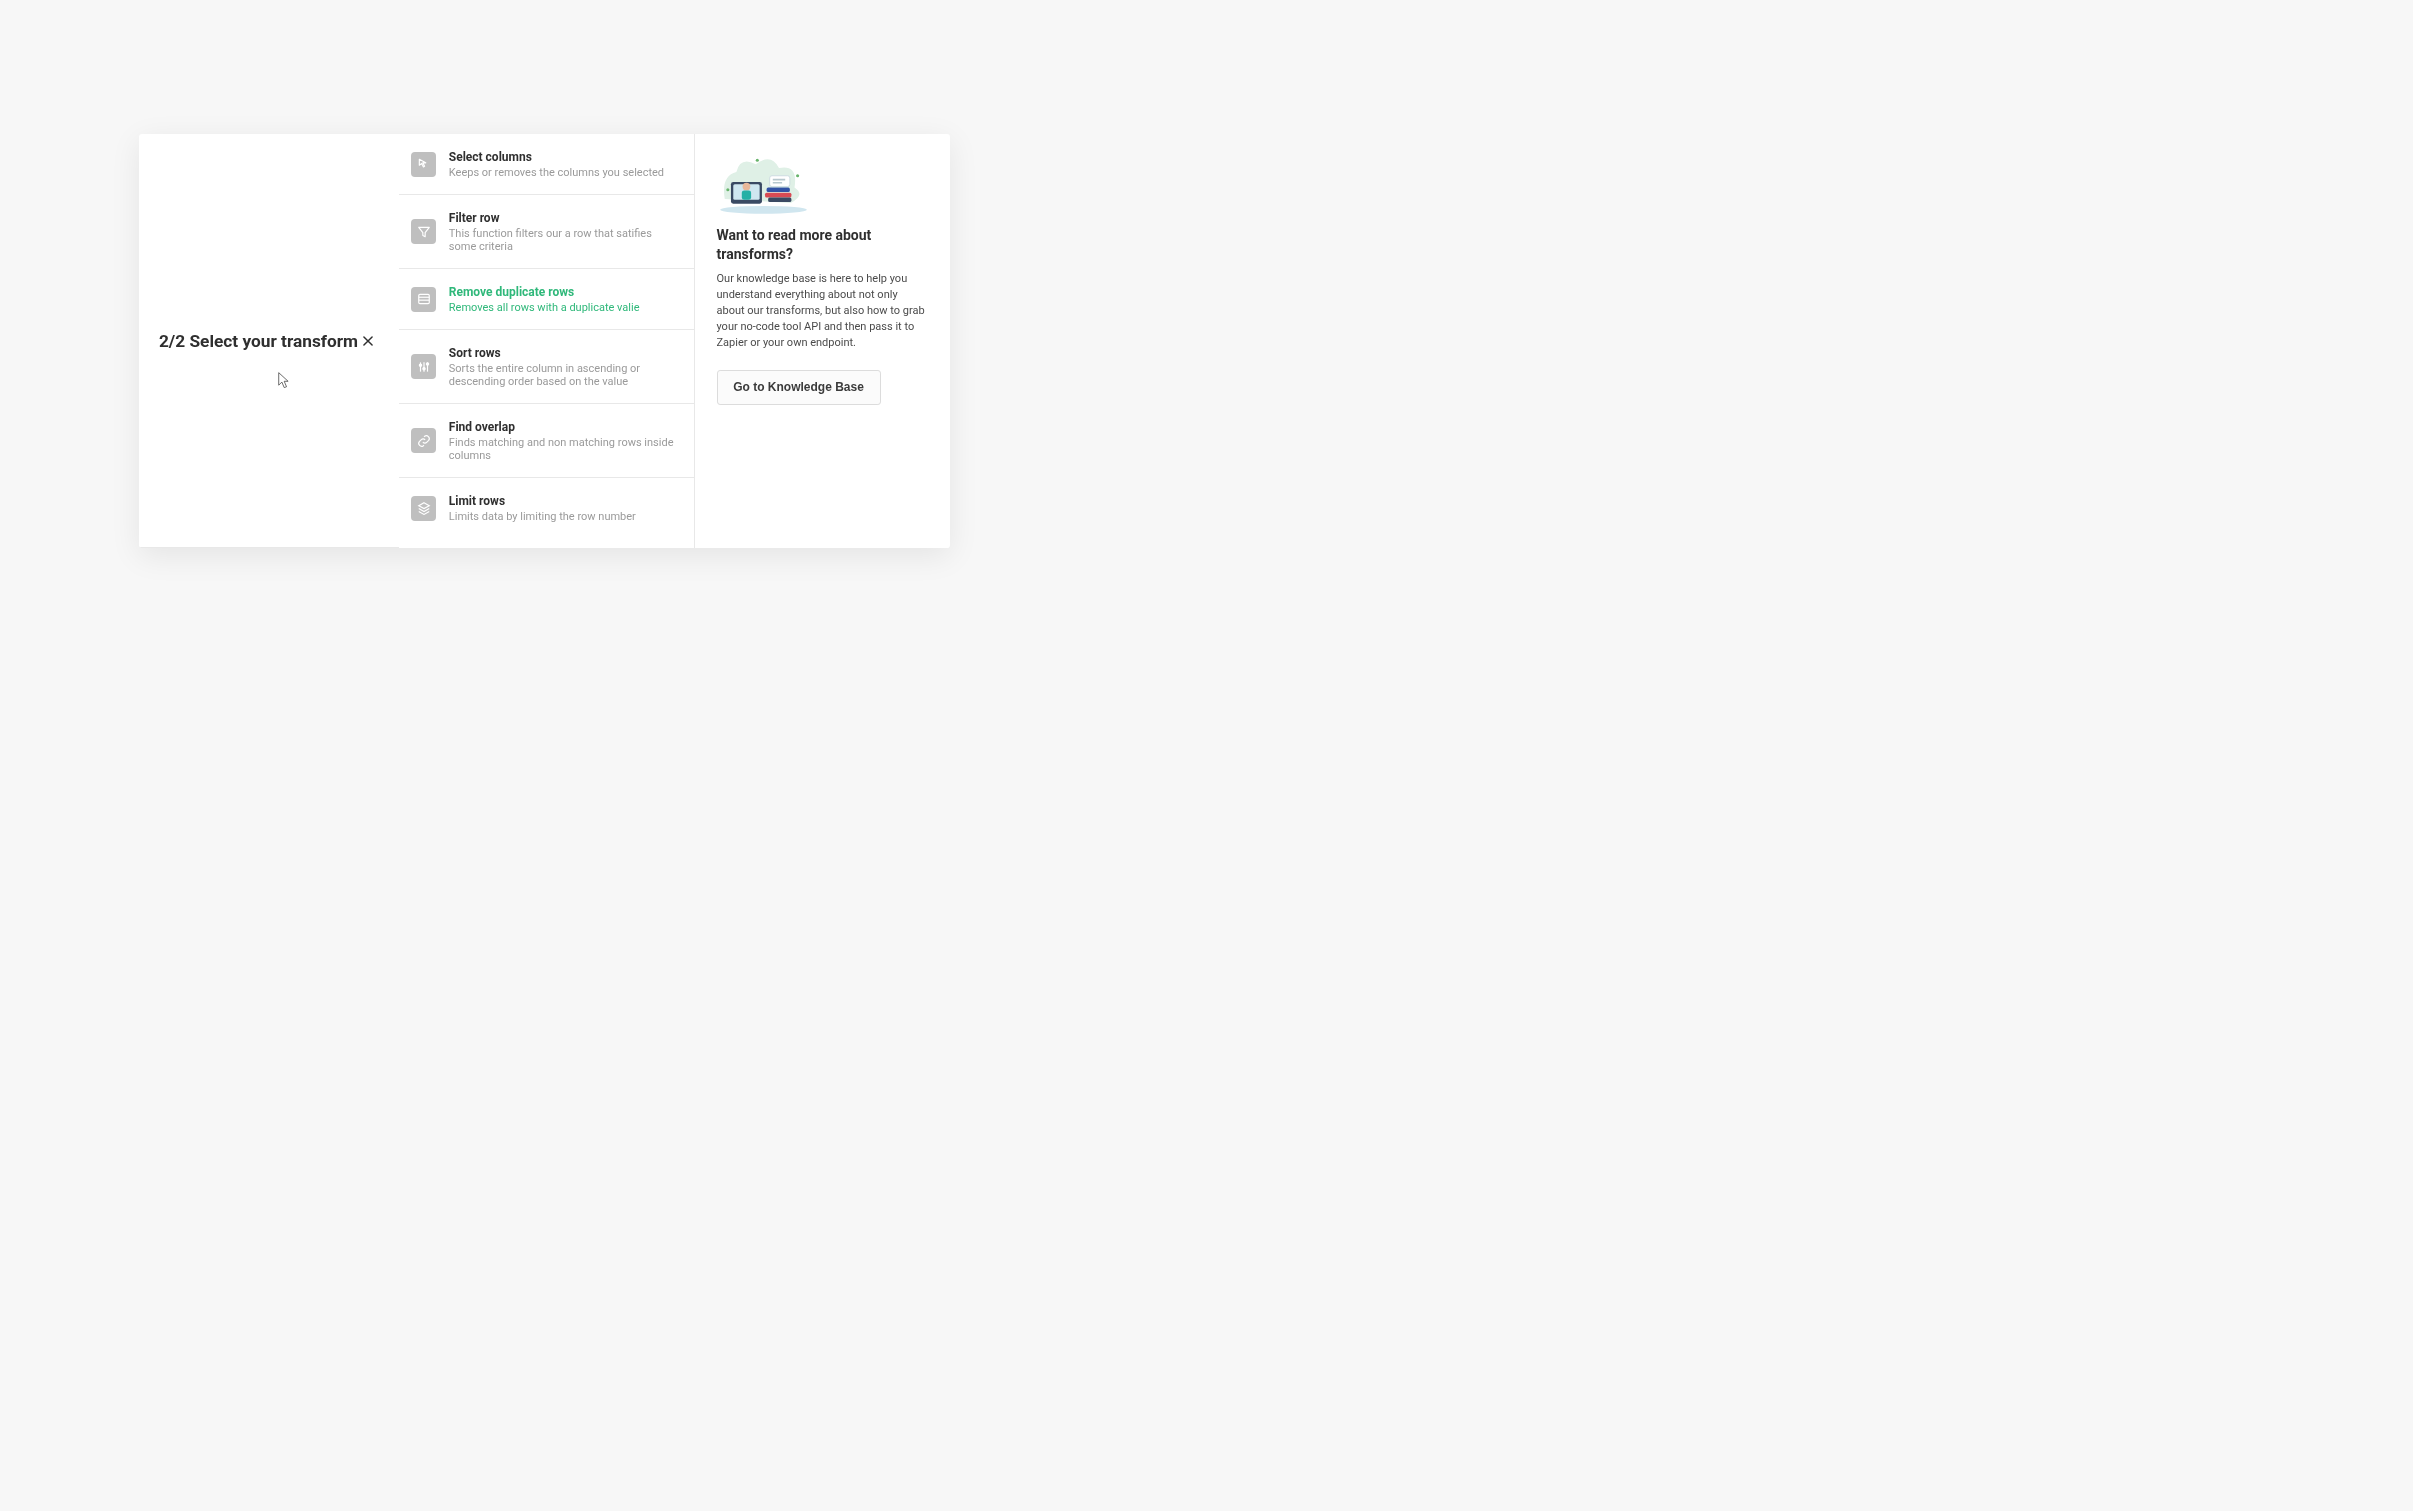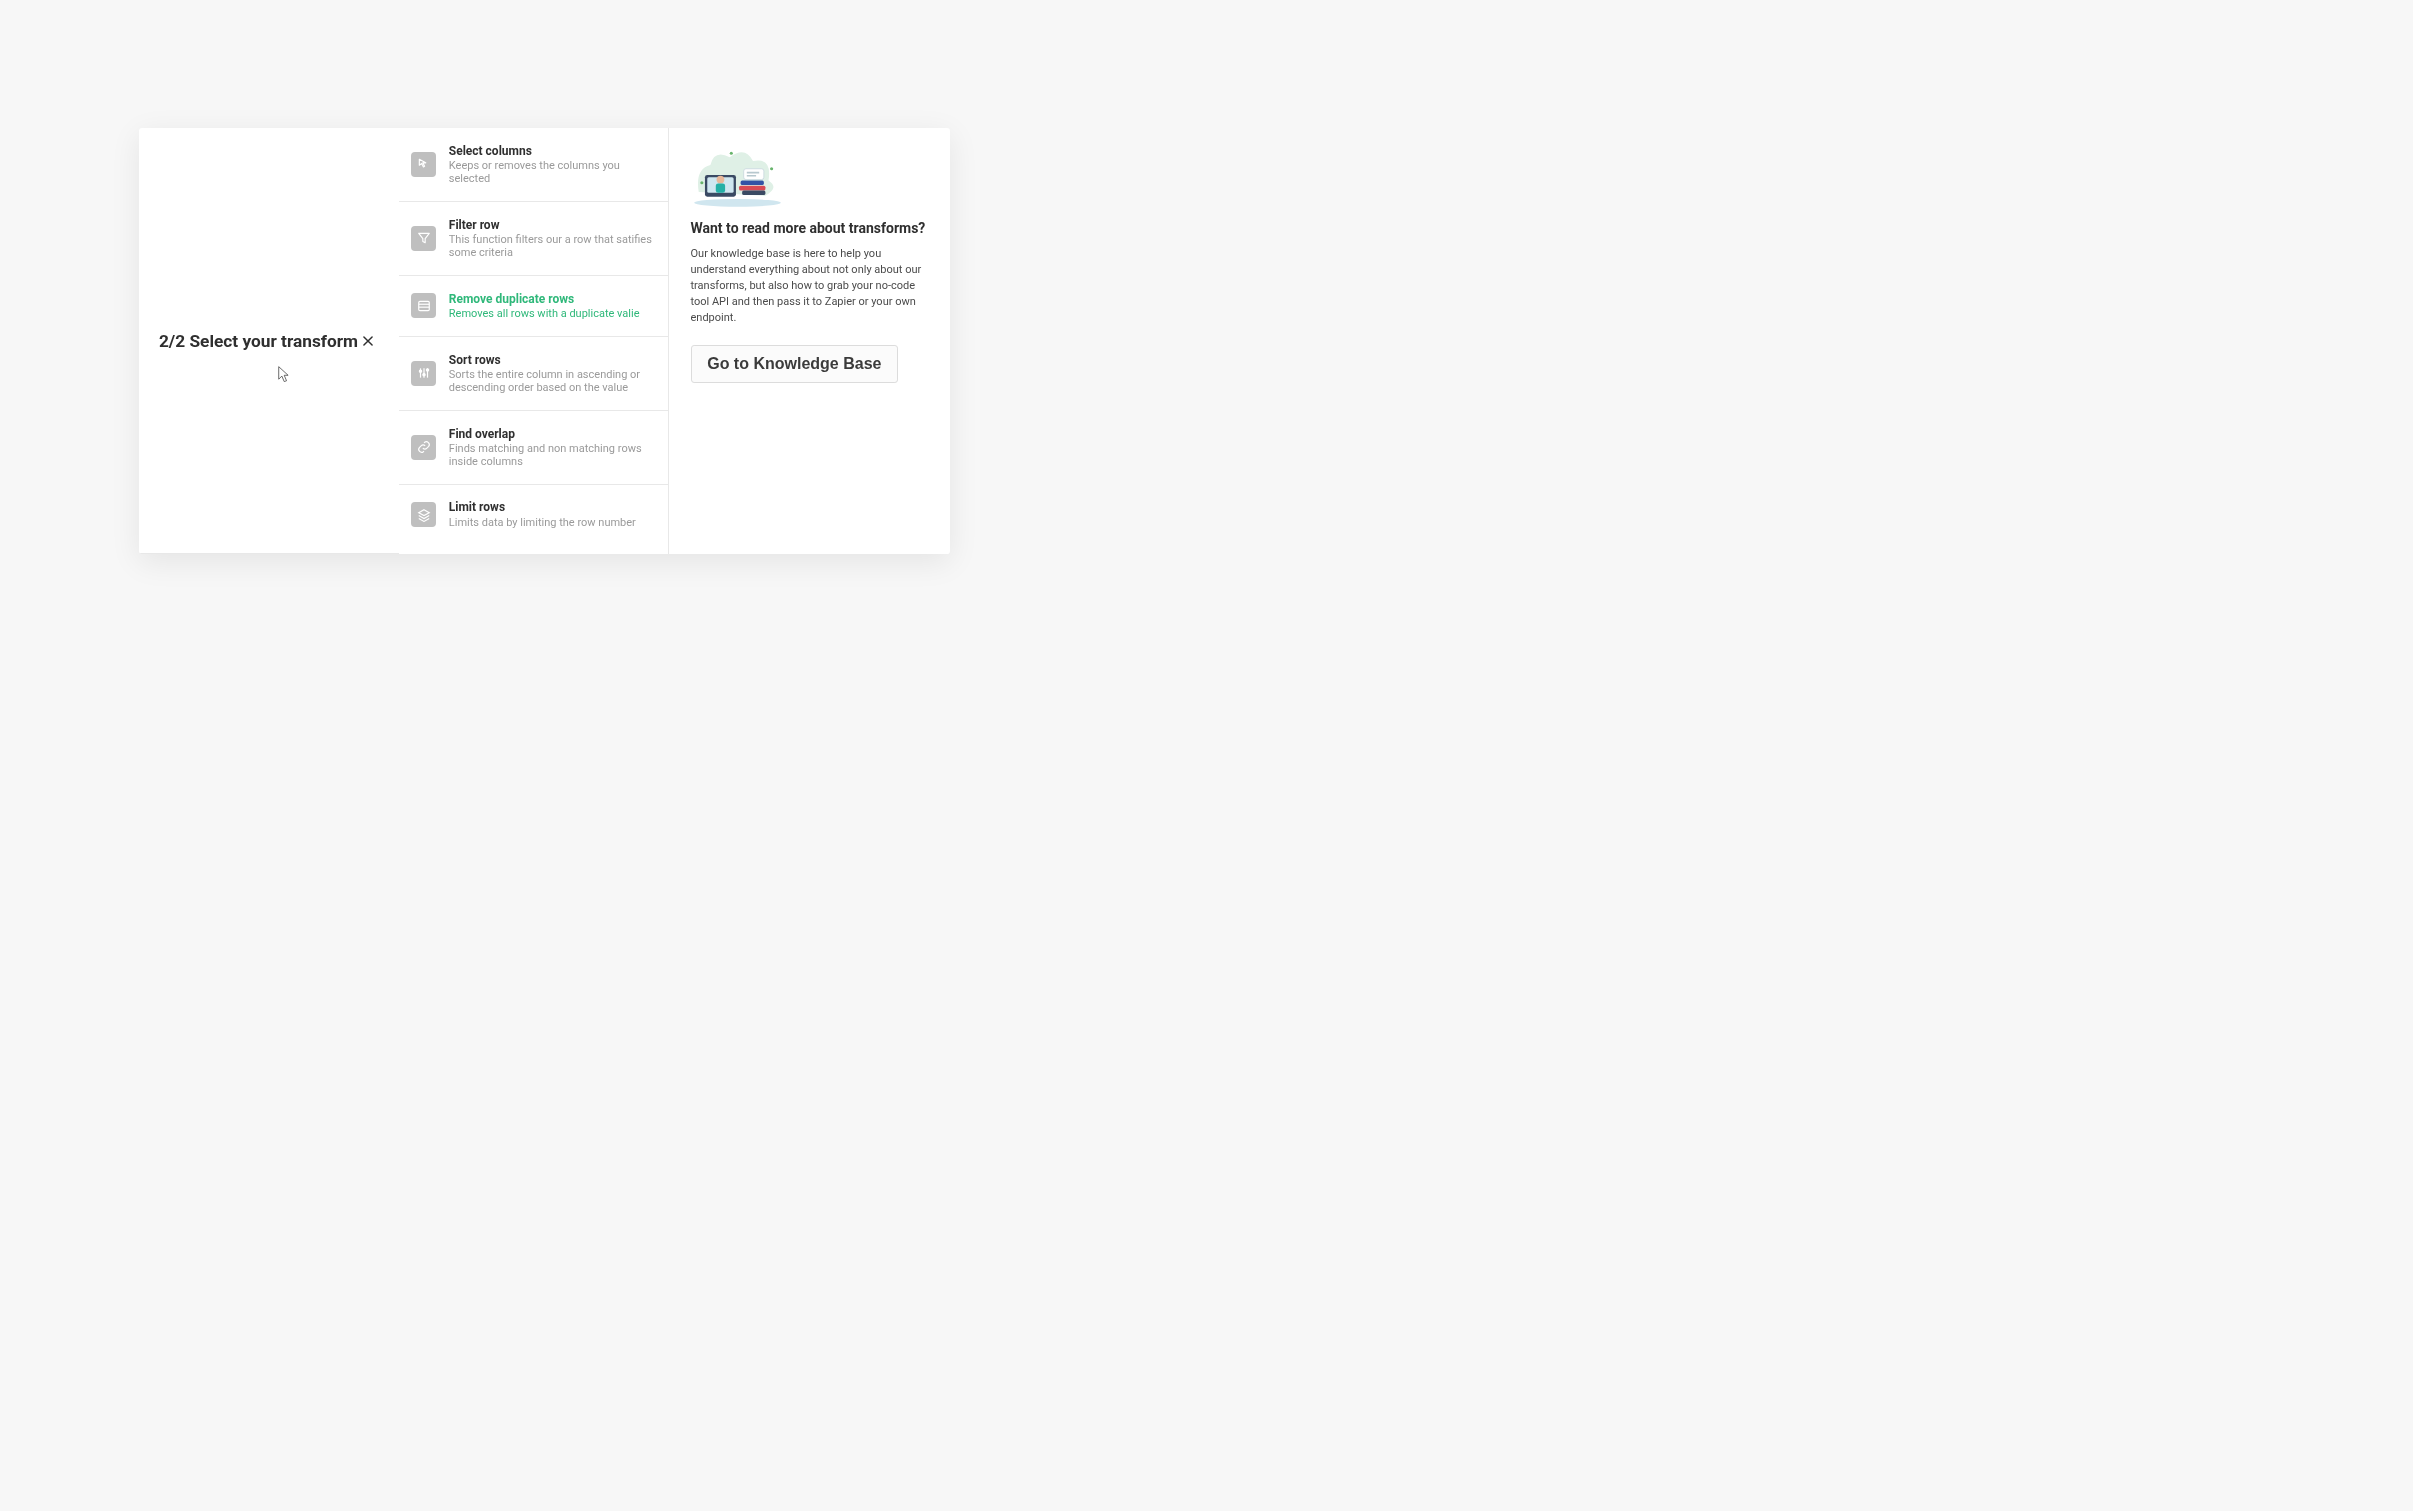--- a/index.html
+++ b/index.html
@@ -79,21 +79,21 @@
   }
   .transform-desc {
     font-size: 11px;
     color: #9a9a9a;
   }
   .transform-item.active .transform-title,
   .transform-item.active .transform-desc {
     color: #2fb87a;
   }
   .right-panel {
-    width: 281px;
+    width: 255px;
     padding: 17.3px 22px 22px 22px;
   }
   .illustration {
     width: 93px;
     height: 63px;
     margin-bottom: 11px;
     position: relative;
   }
   .illustration svg { width: 100%; height: 100%; }
   .right-title {
@@ -107,21 +107,21 @@
     font-size: 11px;
     color: #4b4b4b;
     line-height: 1.45;
     margin-bottom: 19px;
   }
   .kb-btn {
     background: #fbfbfb;
     border: 0.8px solid #dcdcdc;
     border-radius: 3.1px;
     padding: 9.4px 15.7px;
-    font-size: 16px;
+    font-size: 12px;
     font-weight: 600;
     color: #3b3b3b;
     cursor: pointer;
   }
   .cursor {
     position: absolute;
     left: 274px;
     top: 328px;
     z-index: 50;
     pointer-events: none;

